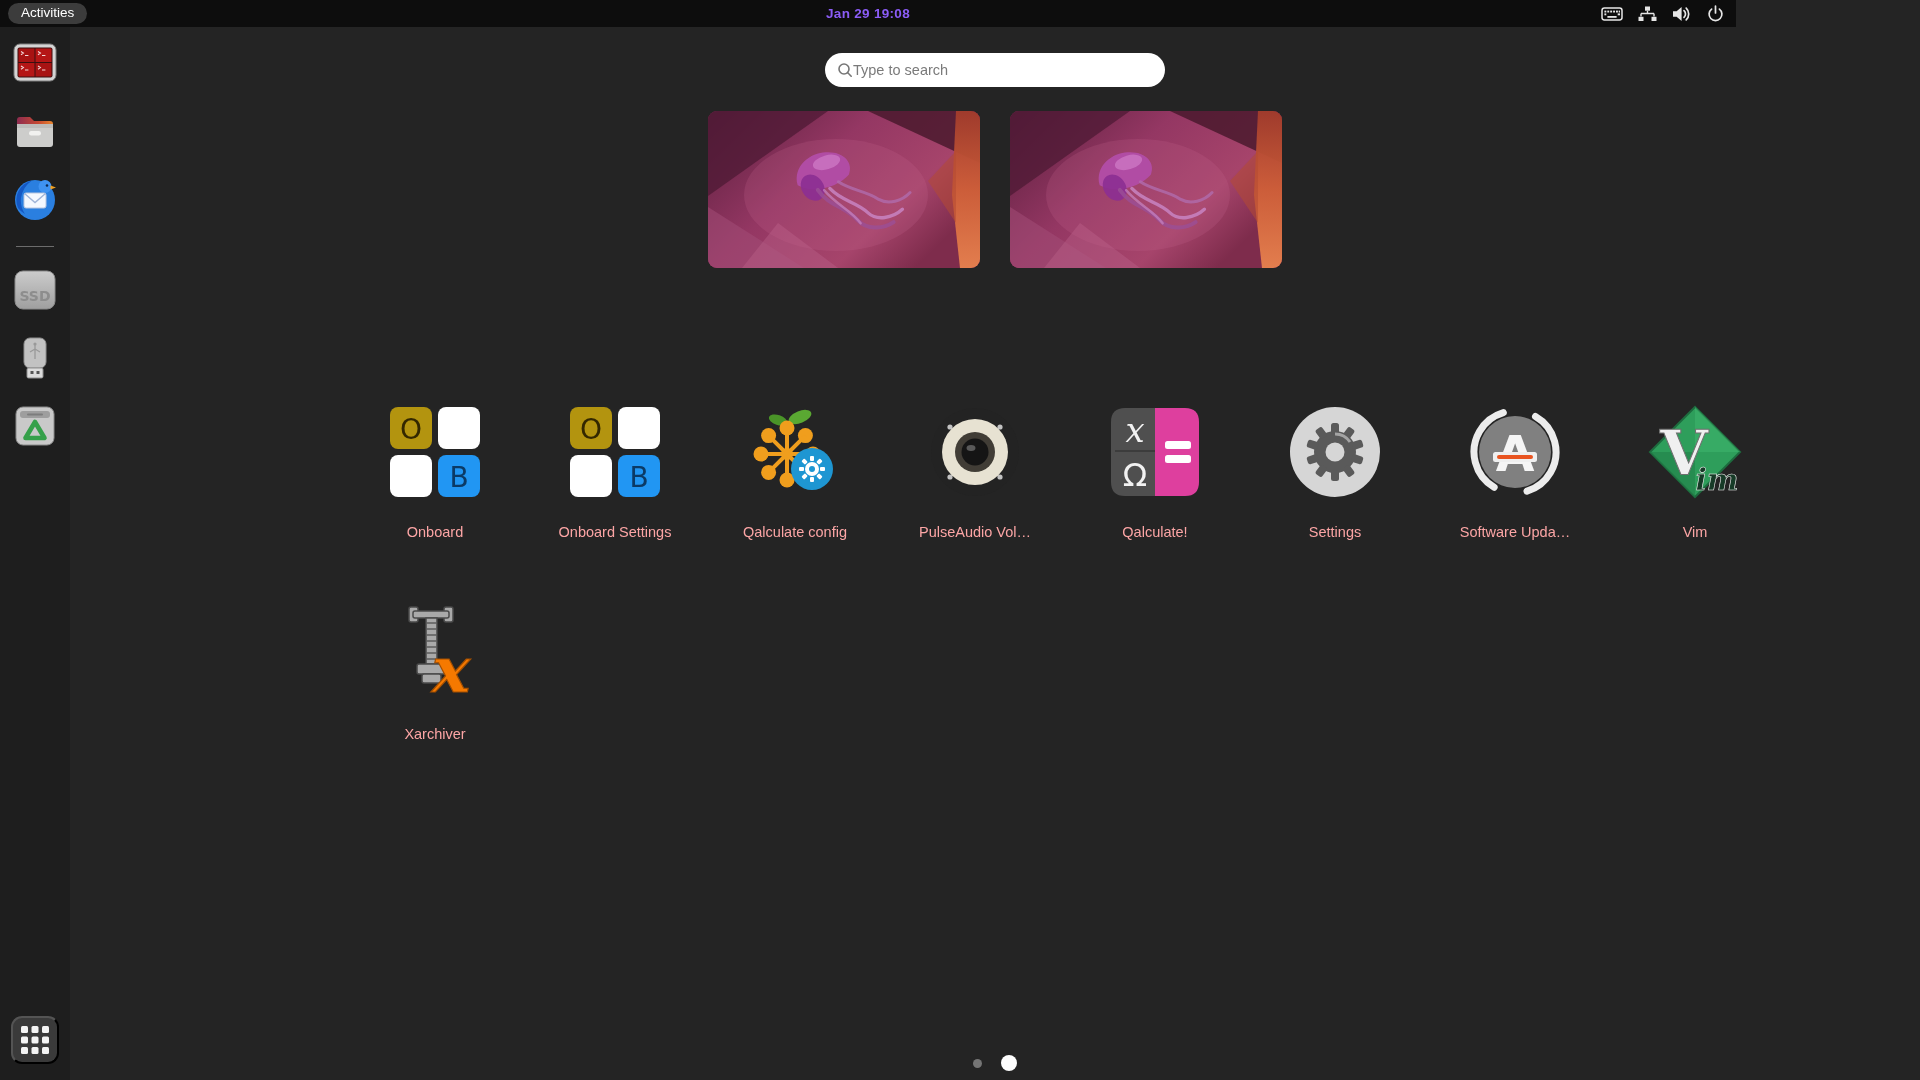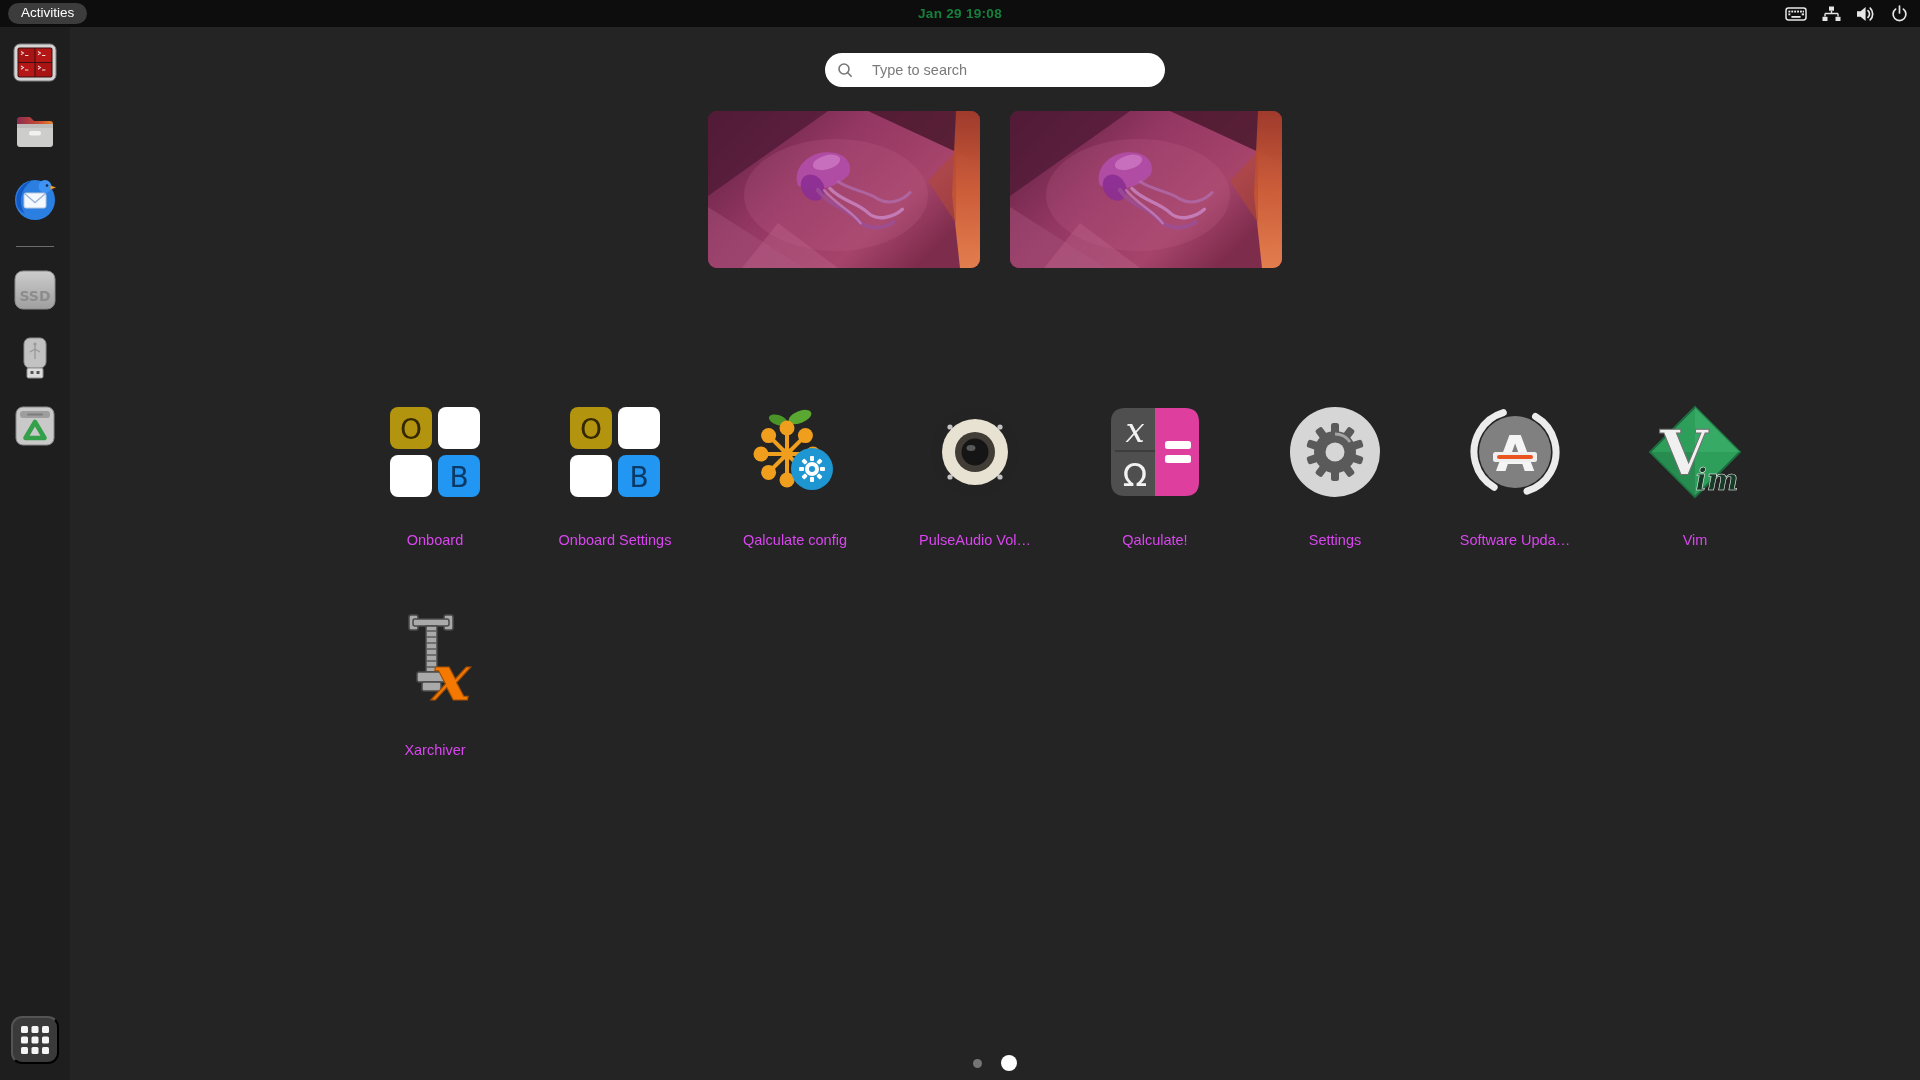--- a/index.html
+++ b/index.html
@@ -1,30 +1,30 @@
 <!DOCTYPE html>
 <html><head>
 <meta charset="utf-8">
 <style>
   * { box-sizing: border-box; margin: 0; padding: 0; }
   html, body { width: 1920px; height: 1080px; overflow: hidden; }
   body { background: #242424; font-family: "Liberation Sans", sans-serif; position: relative; }
 
   
   .topbar {
-    position: absolute; top: 0; left: 0; width: 1920px; height: 27px;
+    position: absolute; top: 0; left: 0; width: 1736px; height: 27px;
     background: #0d0d0d; display: flex; align-items: center; color: #e8e8e8;
   }
   .activities-pill {
     margin-left: 8px; padding: 2px 13px 4px; border-radius: 13px;
     background: #3c3c3c; color: #fff; font-size: 13.5px; border: none; cursor: pointer;
   }
   .clock {
     position: absolute; left: 50%; transform: translateX(-50%);
-    font-size: 13.5px; font-weight: bold; color: #15803d; letter-spacing: .3px; cursor: pointer;
+    font-size: 13.5px; font-weight: bold; color: #8b5cf6; letter-spacing: .3px; cursor: pointer;
   }
   .tray { position: absolute; right: 12px; top: 0; height: 27px; display: flex; align-items: center; gap: 15px; }
   .tray .tray-btn { display: flex; align-items: center; cursor: pointer; }
   .tray svg { display: block; }
 
   
   .dock {
     position: absolute; left: 0; top: 27px; width: 70px; height: 1053px;
     background: #1e1e1e; display: flex; flex-direction: column; align-items: center;
     padding-top: 13px;
@@ -37,40 +37,40 @@
     background: #3a3a3a; border-radius: 11px; display: flex; align-items: center;
     justify-content: center; cursor: pointer;
   }
 
   
   .overview { position: absolute; left: 70px; top: 27px; right: 0; bottom: 0; }
 
   .search-wrap { position: absolute; top: 26px; left: 50%; transform: translateX(-50%); }
   .search {
     width: 340px; height: 34px; background: #fff; border-radius: 17px;
-    display: flex; align-items: center; padding: 0 12px; gap: 19px;
+    display: flex; align-items: center; padding: 0 12px; gap: 0;
   }
   .search input {
     border: none; outline: none; background: transparent; flex: 1;
     font-size: 14.5px; color: #333; font-family: "Liberation Sans", sans-serif;
   }
   .search input::placeholder { color: #7a7a7a; }
 
   .workspaces { position: absolute; top: 84px; left: 50%; transform: translateX(-50%); display: flex; gap: 30px; }
   .workspace { width: 272px; height: 157px; border-radius: 9px; overflow: hidden; cursor: pointer; background: #7e2c4c; }
   .workspace svg { display: block; width: 272px; height: 157px; }
 
   .apps-grid {
     position: absolute; left: 290px; top: 377px;
     display: grid; grid-template-columns: repeat(8, 150px); column-gap: 30px; row-gap: 66px;
   }
   .app-cell { width: 150px; display: flex; flex-direction: column; align-items: center; cursor: pointer; }
   .app-icon { width: 96px; height: 96px; }
   .app-icon svg { width: 96px; height: 96px; display: block; }
-  .app-label { margin-top: 32px; font-size: 14.5px; color: #d946ef; white-space: nowrap; text-align: right; }
+  .app-label { margin-top: 24px; font-size: 14.5px; color: #fca5a5; white-space: nowrap; text-align: right; }
 
   .dots { position: absolute; bottom: 9px; left: 50%; transform: translateX(-50%); display: flex; align-items: center; gap: 19px; }
   .dot { width: 9px; height: 9px; border-radius: 50%; background: #757575; cursor: pointer; }
   .dot.active { width: 16px; height: 16px; background: #ffffff; }
 
   text { font-family: "DejaVu Sans", sans-serif; }
   .serif { font-family: "DejaVu Serif", serif; }
 </style>
 </head>
 <body>

